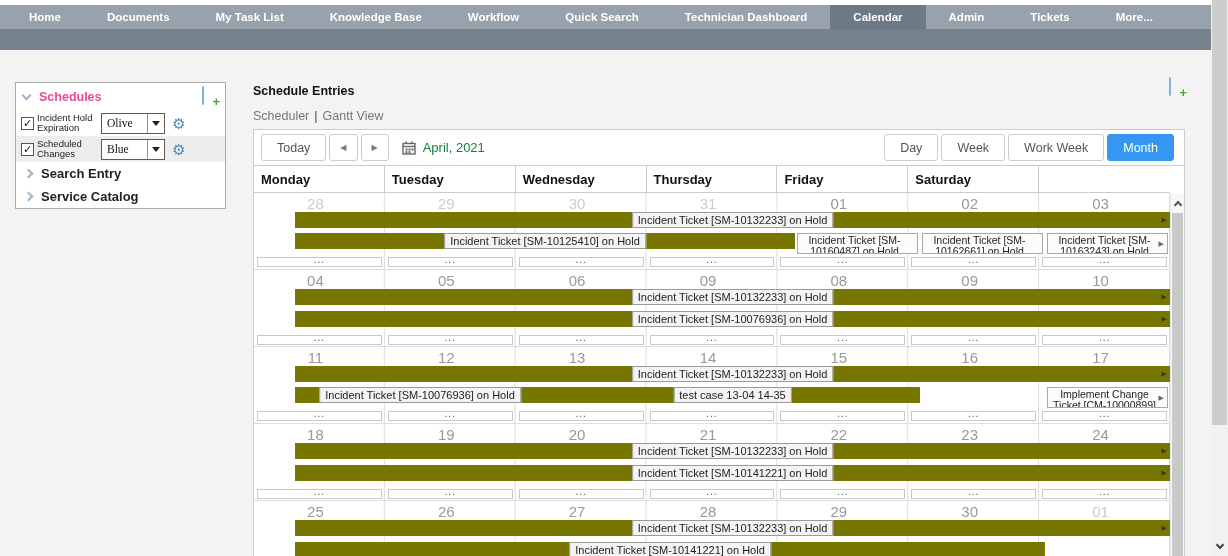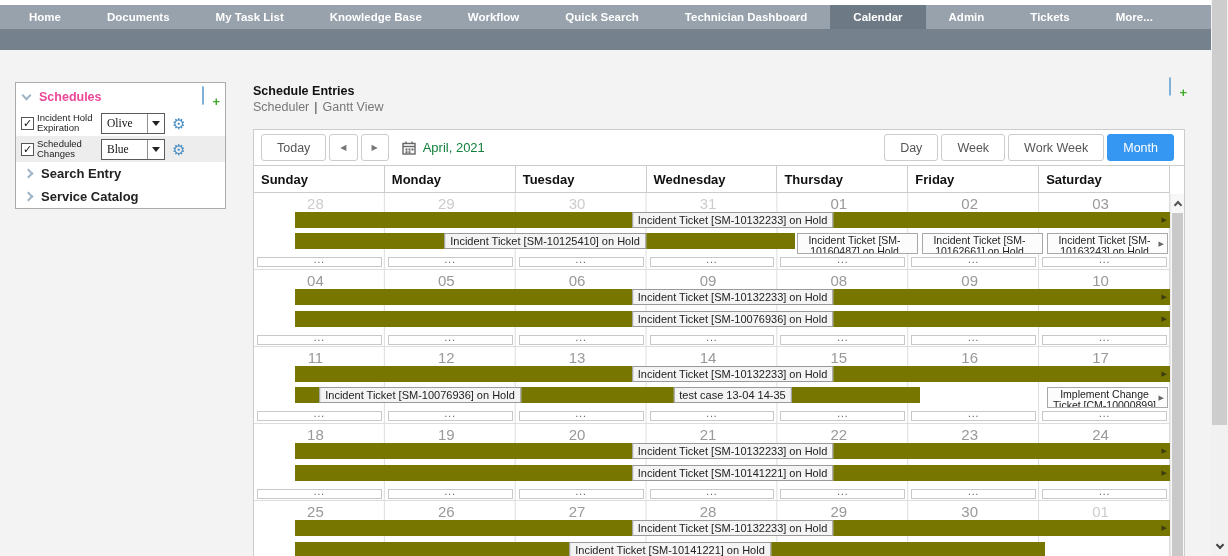--- a/index.html
+++ b/index.html
@@ -35,21 +35,21 @@
   .section-row span.lbl { margin-left:9px; }
 
   
   .addicon { position:relative; width:16px; height:19px; flex:none; }
   .addicon .pg { width:13px; height:17px; border:1px solid #7fb2d9; background:#eaf4fb; border-radius:1px; }
   .addicon .plus { position:absolute; right:-2px; bottom:-1px; color:#3faa29; font-weight:bold; font-size:13px; line-height:11px; text-shadow:0 0 1px #fff; }
 
   
   .main-title { position:absolute; left:253px; top:34px; font-weight:bold; font-size:12.5px; color:#111; }
   .main-add { position:absolute; right:26px; top:28px; }
-  .view-links { position:absolute; left:253px; top:50px; font-size:12.5px; color:#777; }
+  .view-links { position:absolute; left:253px; top:59px; font-size:12.5px; color:#777; }
   .view-links .sep { color:#444; margin:0 5px; }
 
   
   .toolbar { position:absolute; left:253px; top:79px; width:932px; height:37px; background:#fff; border:1px solid #ccc; display:flex; align-items:center; padding:0 7px; }
   .btn { border:1px solid #ccc; background:#fff; color:#555; font-size:12.5px; height:27px; border-radius:3px; display:flex; align-items:center; padding:0 15px; margin-right:3px; white-space:nowrap; cursor:default; }
   .btn.small { padding:0 10px; font-size:8px; color:#777; }
   .btn.active { background:#3697f2; border-color:#3697f2; color:#fff; }
   .cal-glyph { margin:0 7px 0 10px; display:flex; }
   .month-label { font-size:13px; color:#15803d; }
   .range-group { margin-left:auto; display:flex; }
@@ -181,21 +181,20 @@
       <div class="range-group">
         <div class="btn">Day</div>
         <div class="btn">Week</div>
         <div class="btn">Work Week</div>
         <div class="btn active">Month</div>
       </div>
     </div>
 
     <div class="calendar">
       <div class="day-headers">
-        <div class="day-header">Sunday</div>
         <div class="day-header">Monday</div>
         <div class="day-header">Tuesday</div>
         <div class="day-header">Wednesday</div>
         <div class="day-header">Thursday</div>
         <div class="day-header">Friday</div>
         <div class="day-header">Saturday</div>
       </div>
 
       <div class="weeks">
 

